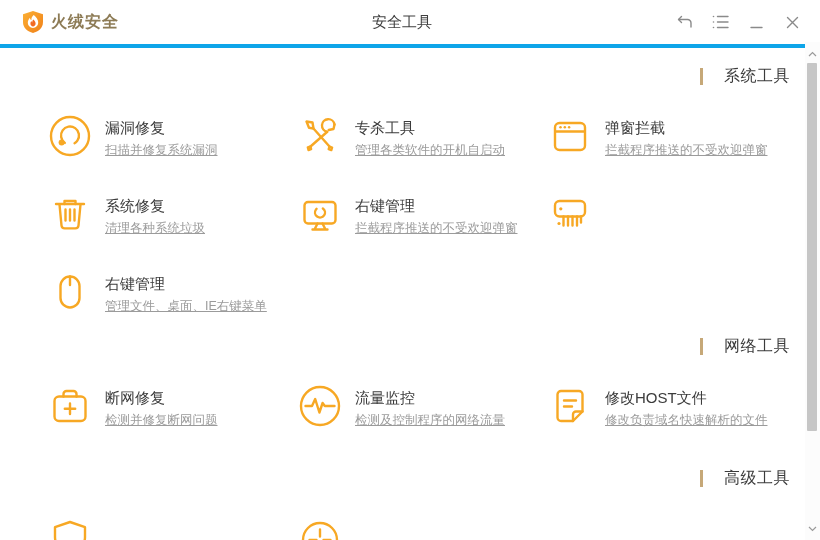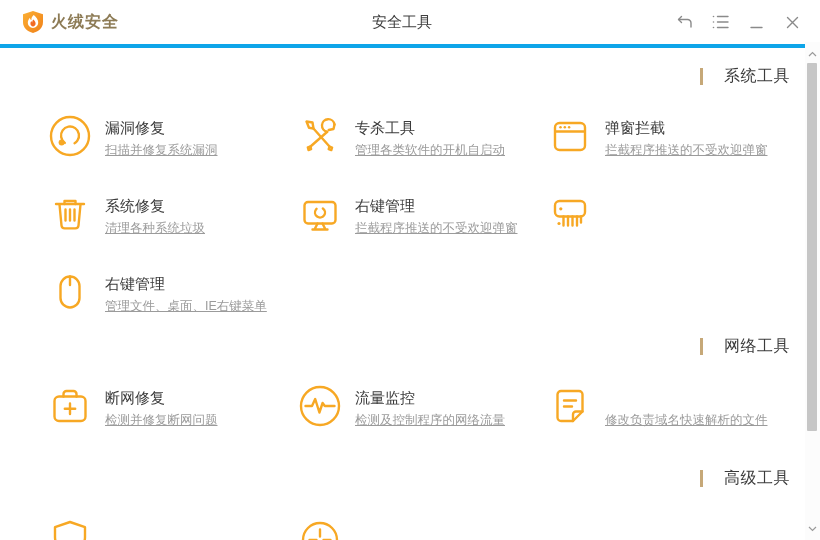--- a/index.html
+++ b/index.html
@@ -234,20 +234,21 @@
           </div>
           <div class="tool">
             <span class="tool-icon">
               <svg width="44" height="44" viewBox="0 0 44 44">
                 <path d="M13 7 h18 a3.5 3.5 0 0 1 3.5 3.5 V27.5 L25 37 H13 a3.5 3.5 0 0 1 -3.5 -3.5 v-23 A3.5 3.5 0 0 1 13 7 Z" fill="none" stroke="#F7A824" stroke-width="2.4" stroke-linecap="round" stroke-linejoin="round"></path>
      <path d="M25 37 V30.5 a3 3 0 0 1 3 -3 h6.5" fill="none" stroke="#F7A824" stroke-width="2.4" stroke-linecap="round" stroke-linejoin="round"></path>
      <path d="M16 16.5 h12 M16 22.5 h8" fill="none" stroke="#F7A824" stroke-width="2.4" stroke-linecap="round" stroke-linejoin="round"></path>
               </svg>
             </span>
             <span class="tool-text">
+              <span class="tool-title">修改HOST文件</span>
               <span class="tool-sub">修改负责域名快速解析的文件</span>
             </span>
           </div>
         </div>
       </div>
       <div class="section">
         <div class="section-header">
           <span class="section-bar"></span>
           <span class="section-title">高级工具</span>
         </div>

